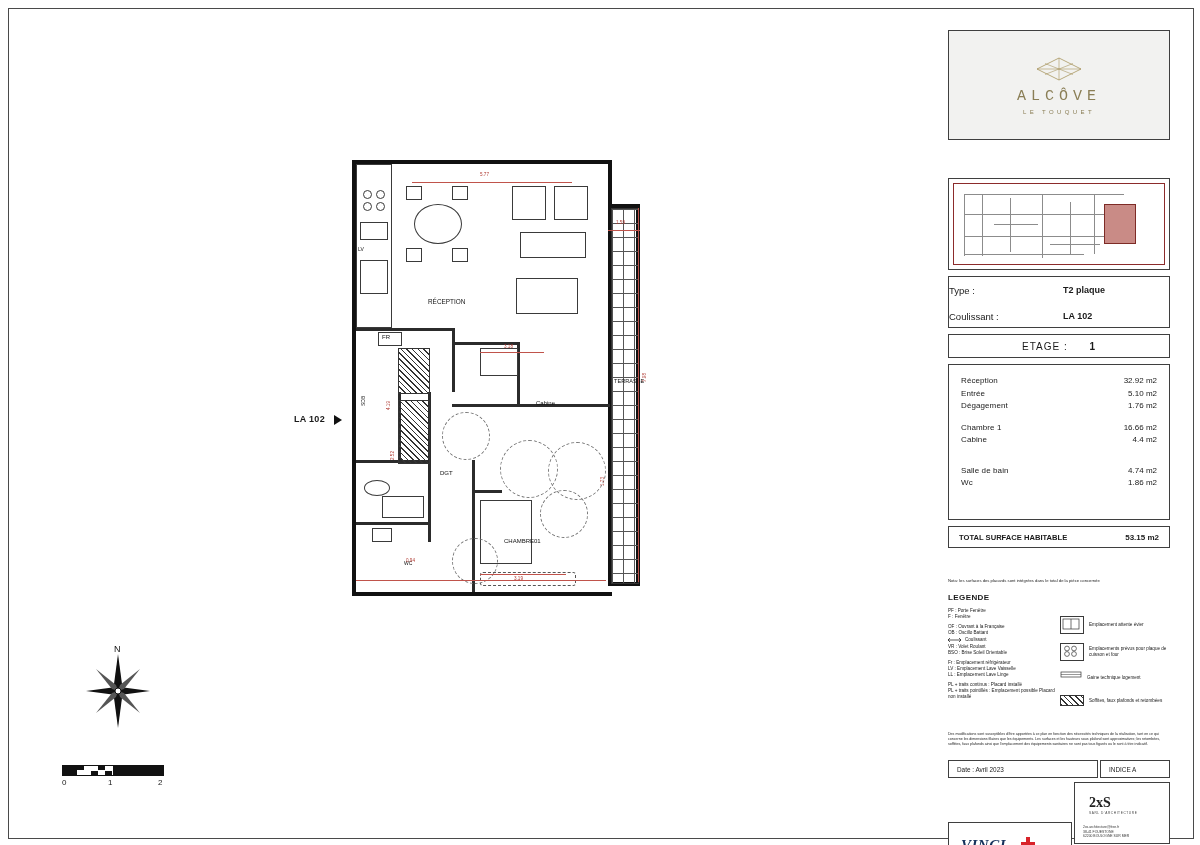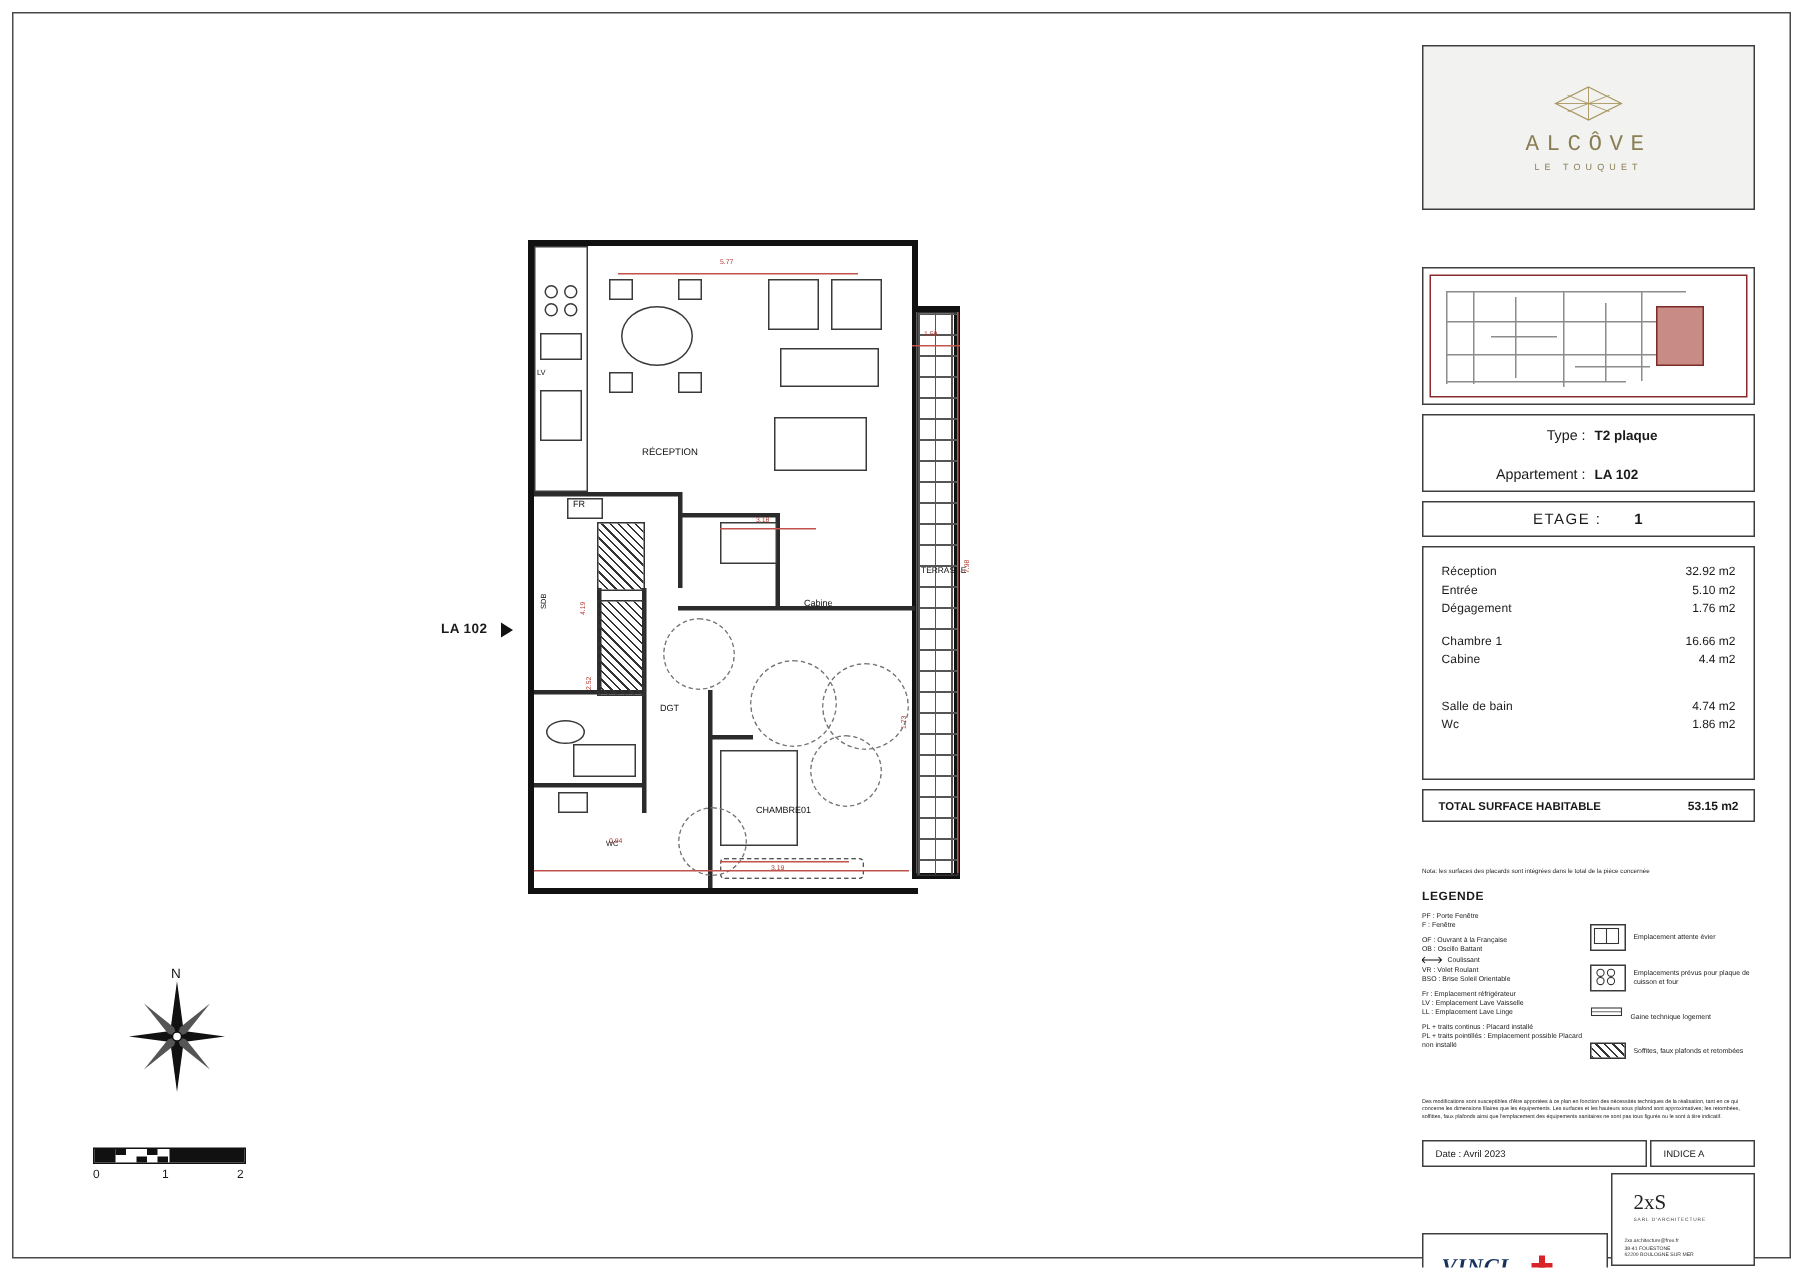--- a/index.html
+++ b/index.html
@@ -20,21 +20,21 @@
   .addr{position:absolute;left:14px;top:128px;width:222px;text-align:center;font-size:9.5px;line-height:13px;color:#16325c;font-weight:bold;}
 
   .key-box{left:14px;top:158px;width:222px;height:92px;}
   .key-plan{position:absolute;inset:4px;border:1px solid #8c2b2b;background:#fff;overflow:hidden;}
   .kp-grid{position:absolute;inset:0;}
   .kp-grid i{position:absolute;background:#8c8c8c;}
   .kp-hi{position:absolute;background:#c98b86;border:1px solid #7d2b26;}
 
   .type-box{left:14px;top:256px;width:222px;height:52px;}
   .type-row{display:flex;align-items:center;height:26px;font-size:9.5px;}
-  .type-lab{width:108px;text-align:right;padding-right:6px;}
+  .type-lab{width:108px;text-align:left;padding-right:6px;}
   .type-val{font-weight:bold;font-size:9px;}
 
   .etage-box{left:14px;top:314px;width:222px;height:24px;display:flex;align-items:center;justify-content:center;}
   .etage-text{font-size:10px;letter-spacing:1px;}
   .etage-text b{margin-left:18px;}
 
   .areas-box{left:14px;top:344px;width:222px;height:156px;padding:10px 12px;}
   .arow{display:flex;justify-content:space-between;font-size:8px;line-height:12.5px;}
   .arow .a-n{letter-spacing:.1px;}
   .gap{height:9px;}
@@ -65,21 +65,21 @@
   .date-box{left:14px;top:740px;width:150px;height:18px;display:flex;align-items:center;padding-left:8px;font-size:6.4px;}
   .indice-box{left:166px;top:740px;width:70px;height:18px;display:flex;align-items:center;padding-left:8px;font-size:6.4px;}
 
   .brand-box{left:14px;top:802px;width:124px;height:70px;}
   .brand2-box{left:140px;top:762px;width:96px;height:62px;}
   .vinci{position:absolute;left:12px;top:14px;font-size:15px;font-weight:bold;font-style:italic;color:#16325c;font-family:"Liberation Serif",serif;letter-spacing:.5px;}
   .vinci-sub{position:absolute;left:13px;top:30px;font-size:5.2px;letter-spacing:1.6px;color:#16325c;font-weight:bold;}
   .vinci-cross{position:absolute;left:72px;top:14px;width:14px;height:14px;}
   .vinci-cross i{position:absolute;background:#d8232a;}
   .vinci-addr{position:absolute;left:8px;top:44px;font-size:3.4px;line-height:4.6px;color:#333;}
-  .b2-logo{position:absolute;left:14px;top:12px;font-size:14px;font-weight:normal;color:#222;font-family:"Liberation Serif",serif;}
+  .b2-logo{position:absolute;left:14px;top:12px;font-size:14px;font-weight:bold;color:#222;font-family:"Liberation Serif",serif;}
   .b2-sub{position:absolute;left:14px;top:28px;font-size:3.2px;letter-spacing:.6px;color:#444;}
   .b2-addr{position:absolute;left:8px;top:42px;font-size:3.4px;line-height:4.6px;color:#333;}
 
   
   .draw{position:absolute;left:0;top:0;width:930px;height:845px;}
 
   .plan{position:absolute;left:352px;top:160px;width:350px;height:432px;}
   .wall{position:absolute;background:#111;}
   .wall-thin{position:absolute;background:#2b2b2b;}
   .lbl{position:absolute;font-size:6.2px;color:#111;white-space:nowrap;}
@@ -271,21 +271,21 @@
         <div class="kp-hi" style="left:150px;top:20px;width:30px;height:38px;"></div>
       </div>
     </div>
 
     <div class="pbox type-box">
       <div class="type-row">
         <span class="type-lab">Type :</span>
         <span class="type-val">T2 plaque</span>
       </div>
       <div class="type-row">
-        <span class="type-lab">Appartement :</span>
+        <span class="type-lab">Coulissant :</span>
         <span class="type-val">LA 102</span>
       </div>
     </div>
 
     <div class="pbox etage-box">
       <div class="etage-text">
         <span>ETAGE :</span>
         <b>1</b>
       </div>
     </div>

